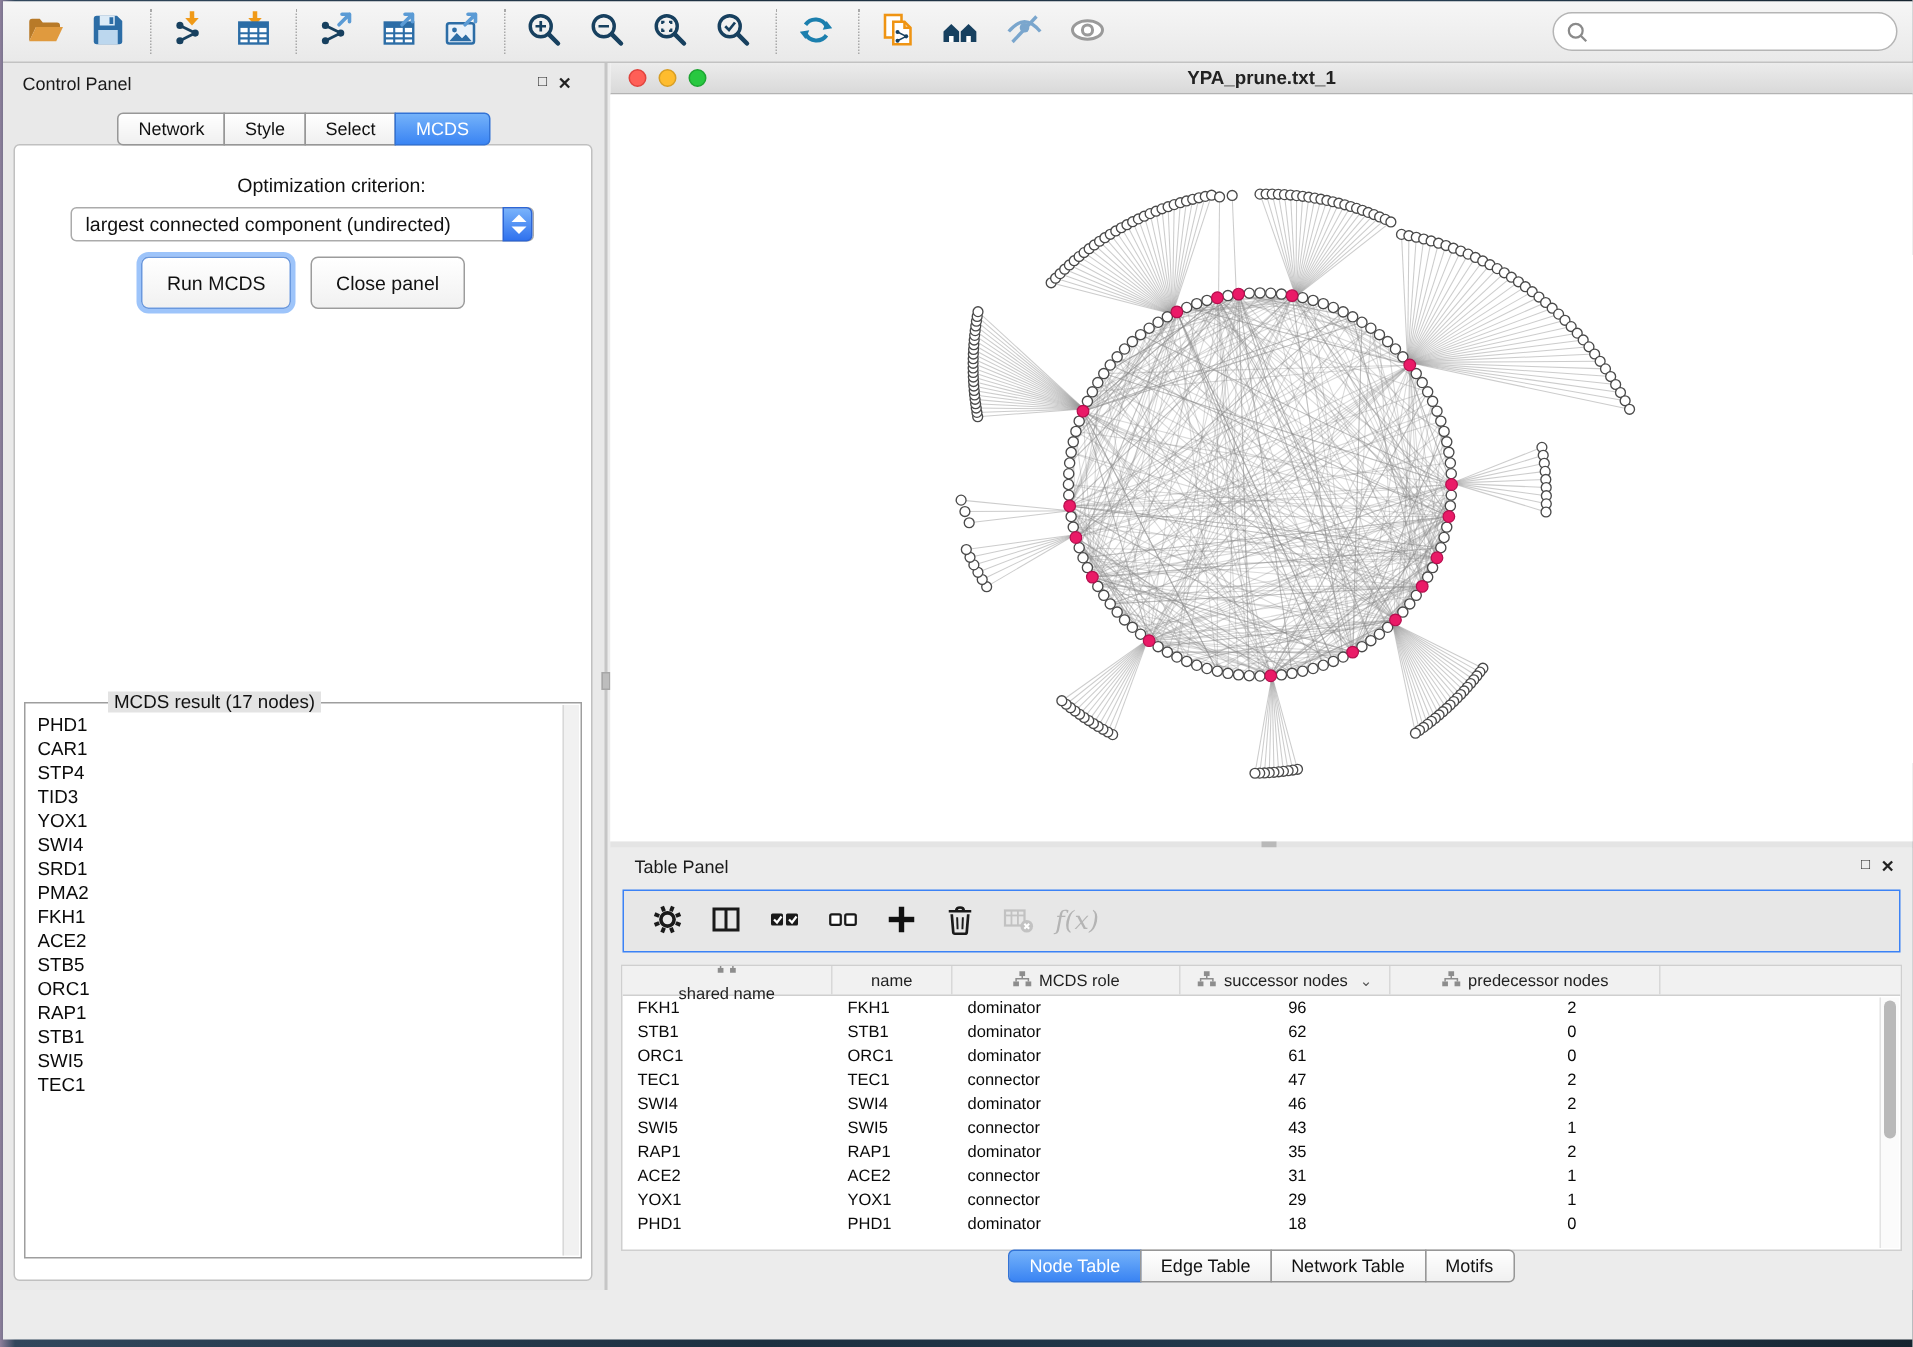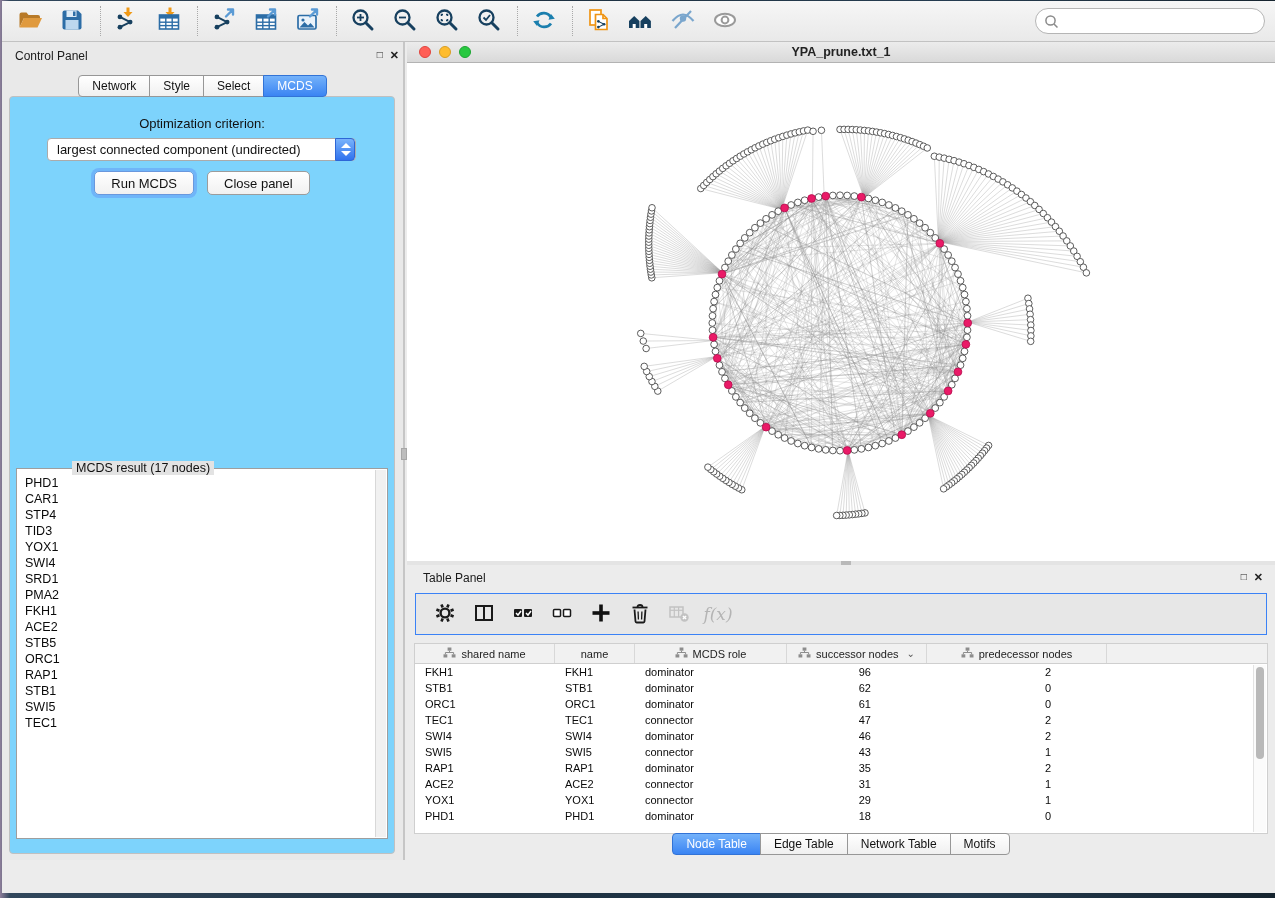--- a/index.html
+++ b/index.html
@@ -19,47 +19,47 @@
   .tb-sep { width:0; height:30px; border-left:1px dotted #a9a9a9; margin:0 8px 0 4px; }
   .search-wrap { margin-left:auto; margin-right:10px; position:relative; }
   .search-wrap input { width:230px; height:26px; border:1px solid #b5b5b5; border-radius:13px;
     background:#fff; padding:0 10px 0 28px; font-size:12px; outline:none;
     font-family:"Liberation Sans",sans-serif; }
   .search-icon { position:absolute; left:9px; top:6px; }
 
   
   .control-panel { position:absolute; left:0; top:41px; width:403px; bottom:33px;
     background:#e9e9e9; border-right:2px solid #c6c6c6; }
-  .cp-title-row { position:absolute; top:7px; left:13px; right:2px; height:16px;
+  .cp-title-row { position:absolute; top:7px; left:13px; right:20px; height:16px;
     font-size:12px; color:#1a1a1a; }
   .panel-ctls { position:absolute; right:2px; top:0; font-size:11px; color:#222; display:flex; gap:7px; }
   .panel-ctls span { cursor:pointer; }
   .float-glyph { font-size:10px; }
   .close-glyph { font-weight:bold; }
   .cp-tabs { position:absolute; top:33px; left:0; right:0; display:flex; justify-content:center; z-index:2; }
   .seg-tab { border:1px solid #979797; background:linear-gradient(#ffffff,#f0f0f0);
     font-size:12px; padding:3px 13px; margin-left:-1px; cursor:pointer; color:#111;
     font-family:"Liberation Sans",sans-serif; }
   .seg-tab:first-child { border-radius:4px 0 0 4px; margin-left:0; }
   .seg-tab:last-child { border-radius:0 4px 4px 0; }
   .seg-tab.active { background:linear-gradient(#74b2fa,#3a84f3); color:#fff; border-color:#3273d6; }
   .cp-content { position:absolute; top:54px; left:7px; right:8px; bottom:6px;
-    background:#7dd3fc; border:1px solid #c0c0c0; border-radius:4px; }
+    background:#ffffff; border:1px solid #c0c0c0; border-radius:4px;padding-left:19px; }
   .opt-label { position:absolute; top:19px; width:100%; text-align:center; font-size:13px; color:#111; }
   .criterion-select { position:absolute; top:41px; left:37px; right:38px; height:23px;
     background:#fff; border:1px solid #ababab; border-radius:4px; font-size:13px; color:#111;
     line-height:21px; padding-left:9px; cursor:pointer; }
   .select-stepper { position:absolute; right:0; top:-1px; bottom:-1px; width:20px;
     background:linear-gradient(#79b3fb,#3072ee); border-radius:0 4px 4px 0; border:1px solid #2d66d6; }
   .select-stepper i { position:absolute; left:5px; width:0; height:0; border-left:5px solid transparent;
     border-right:5px solid transparent; }
   .select-stepper .up { top:4px; border-bottom:5px solid #fff; }
   .select-stepper .dn { bottom:4px; border-top:5px solid #fff; }
   .cp-buttons { position:absolute; top:74px; left:0; width:100%; display:flex; justify-content:center; gap:13px; }
-  .push-btn { height:24px; padding:0 16px; background:linear-gradient(#ffffff,#f1f1f1);
+  .push-btn { height:35px; padding:0 16px; background:linear-gradient(#ffffff,#f1f1f1);
     border:1px solid #9c9c9c; border-radius:5px; font-size:13px; color:#111; cursor:pointer;
     font-family:"Liberation Sans",sans-serif; }
   .push-btn.focused { box-shadow:0 0 0 3px rgba(104,164,248,.65); border-color:#6a98dd; }
   .mcds-group { position:absolute; left:6px; right:6px; top:371px; bottom:14px;
     background:#fff; border:1px solid #9e9e9e; }
   .mcds-legend { position:absolute; top:-8px; left:7px; background:#e3e3e3; padding:0 4px;
     font-size:12.5px; color:#111;margin-left:48px; }
   .mcds-list { position:absolute; inset:6px 12px 2px 8px; overflow:hidden; }
   .mcds-list div { font-size:12.5px; line-height:16px; color:#0a0a0a; cursor:default; }
   .mcds-scroll { position:absolute; top:1px; bottom:1px; right:1px; width:11px;
@@ -1359,21 +1359,21 @@
               <circle cx="16.5" cy="15.5" r="4.2" fill="#c2c2c2"></circle>
               <path d="M14.9 13.9 l3.2 3.2 M18.1 13.9 l-3.2 3.2" stroke="#fff" stroke-width="1.4"></path>
             </svg></span>
         </button>
         <button class="tp-btn">
           <span class="fx-label">f(x)</span>
         </button>
       </div>
     <div class="node-table">
       <div class="tbl-head" id="tbl-head">
-          <div class="th-cell" style="width: 140px;">
+          <div class="th-cell" style="width: 140px; flex-direction: column;">
             <span><svg width="13" height="11" viewBox="0 0 13 11">
                 <rect x="4.6" y="0.5" width="3.8" height="3.2" fill="#8d8d8d"></rect>
                 <rect x="0.5" y="7.3" width="3.8" height="3.2" fill="#8d8d8d"></rect>
                 <rect x="8.7" y="7.3" width="3.8" height="3.2" fill="#8d8d8d"></rect>
                 <path d="M6.5 3.7 V5.5 M2.4 7.3 V5.5 H10.6 V7.3" stroke="#8d8d8d" fill="none" stroke-width="1"></path>
               </svg></span>
             <span>shared name</span>
           </div>
           <div class="th-cell" style="width: 80px;">
             <span>name</span>

